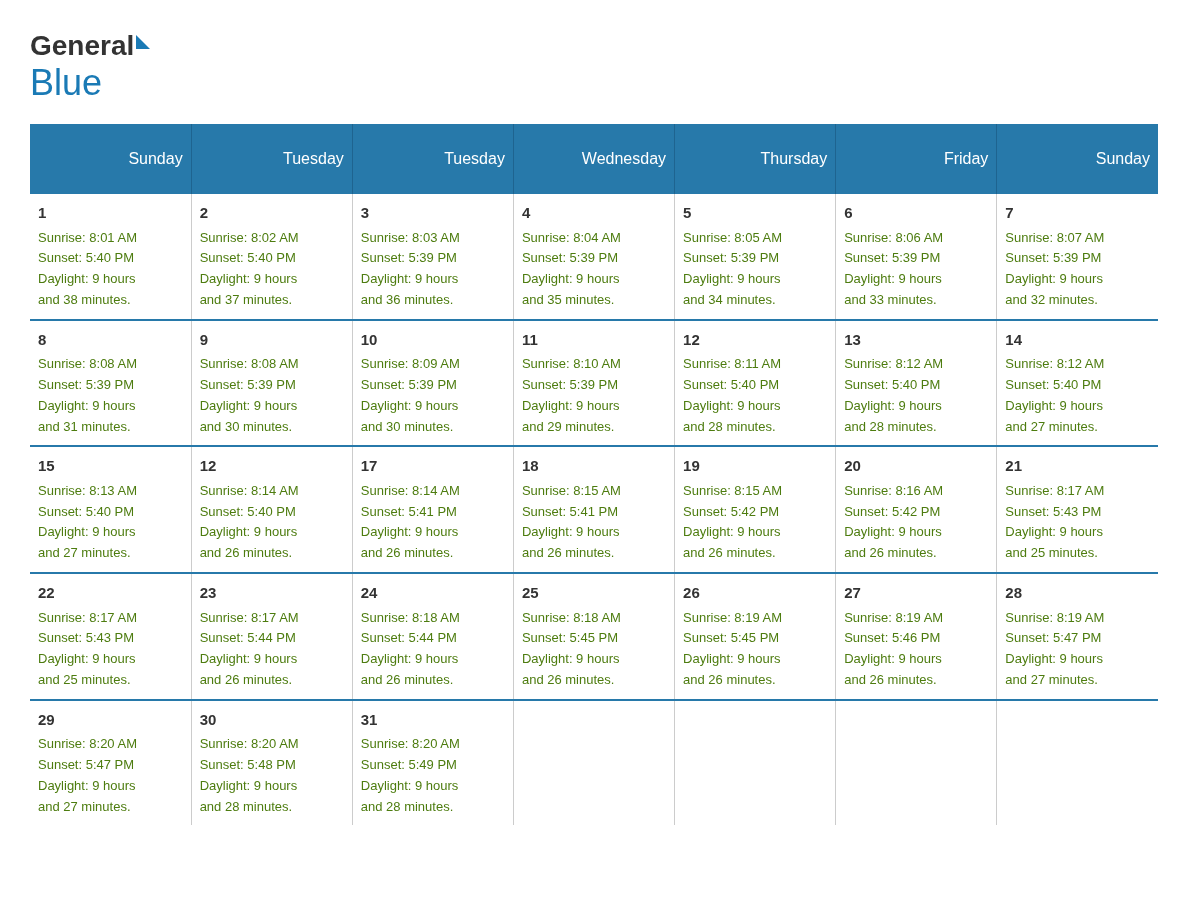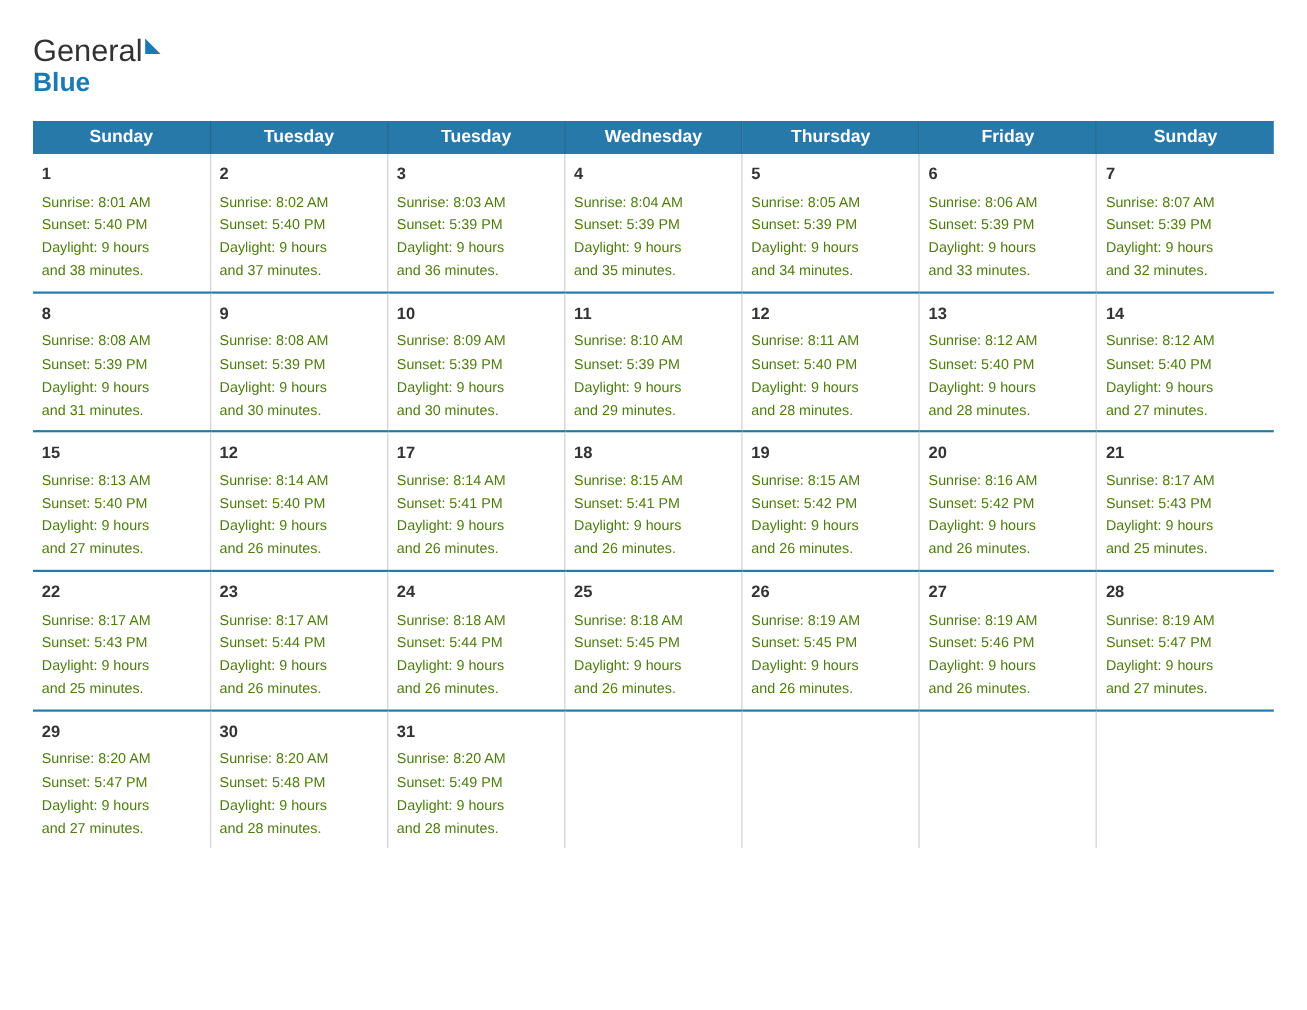--- a/index.html
+++ b/index.html
@@ -15,26 +15,26 @@
       justify-content: space-between;
       align-items: flex-start;
       margin-bottom: 20px;
     }
     .logo {
       display: flex;
       align-items: flex-end;
     }
     .logo-general {
       font-size: 28px;
+      font-weight: bold;
+      color: #333;
+    }
+    .logo-blue {
+      font-size: 36px;
       font-weight: normal;
-      color: #333;
-    }
-    .logo-blue {
-      font-size: 24px;
-      font-weight: bold;
       color: #1a7ab5;
     }
     .logo-triangle {
       width: 0;
       height: 0;
       border-left: 14px solid #1a7ab5;
       border-top: 14px solid transparent;
       border-bottom: 0px solid transparent;
       display: inline-block;
       margin-left: 2px;
@@ -55,24 +55,24 @@
       margin-top: 4px;
     }
     table {
       width: 100%;
       border-collapse: collapse;
       font-size: 13.5px;
     }
     thead th {
       background-color: #2779aa;
       color: #fff;
-      padding: 6px 8px;
-      text-align: center;
+      padding: 26px 8px;
+      text-align: right;
       font-size: 16px;
-      font-weight: bold;
+      font-weight: normal;
       border-right: 1px solid #1e6490;
     }
     thead th:last-child {
       border-right: none;
     }
     tbody td {
       vertical-align: top;
       padding: 8px;
       border-right: 1px solid #ccc;
       border-bottom: 2px solid #2779aa;

